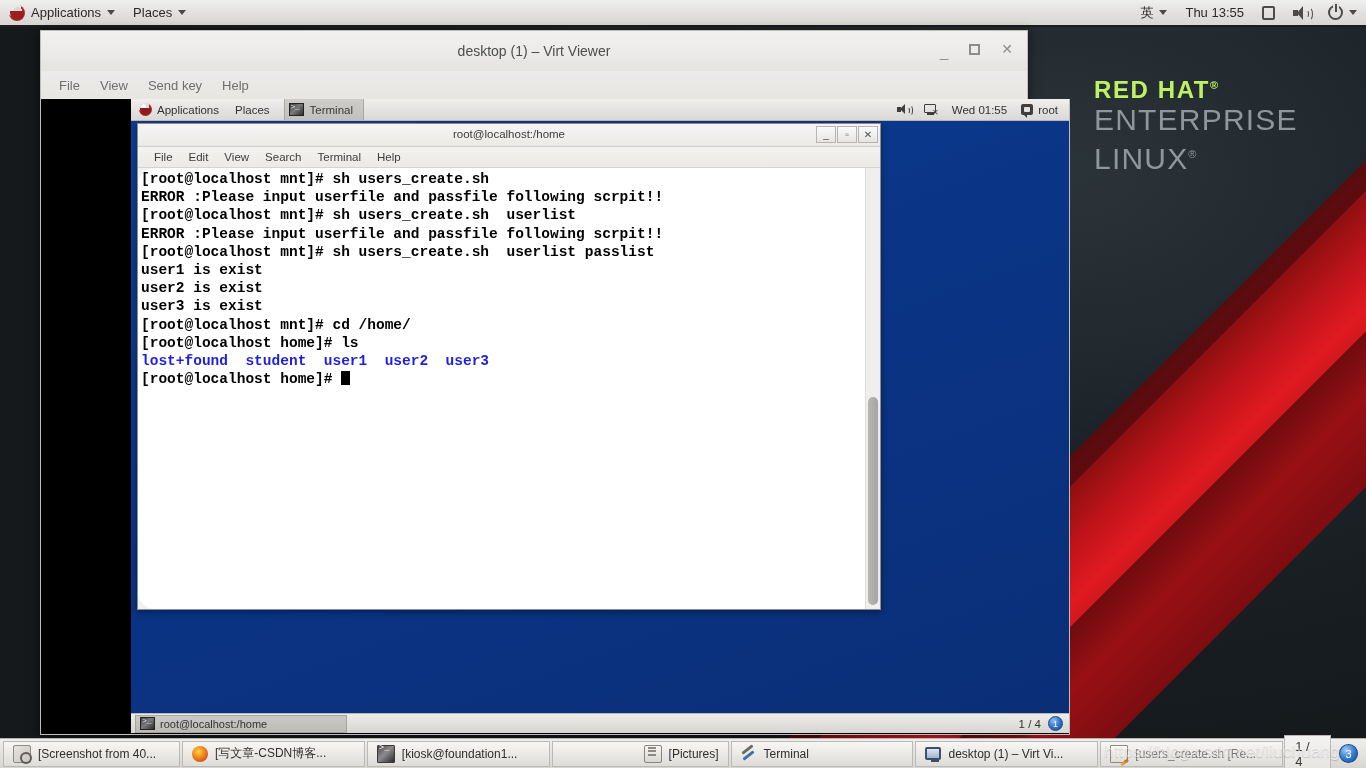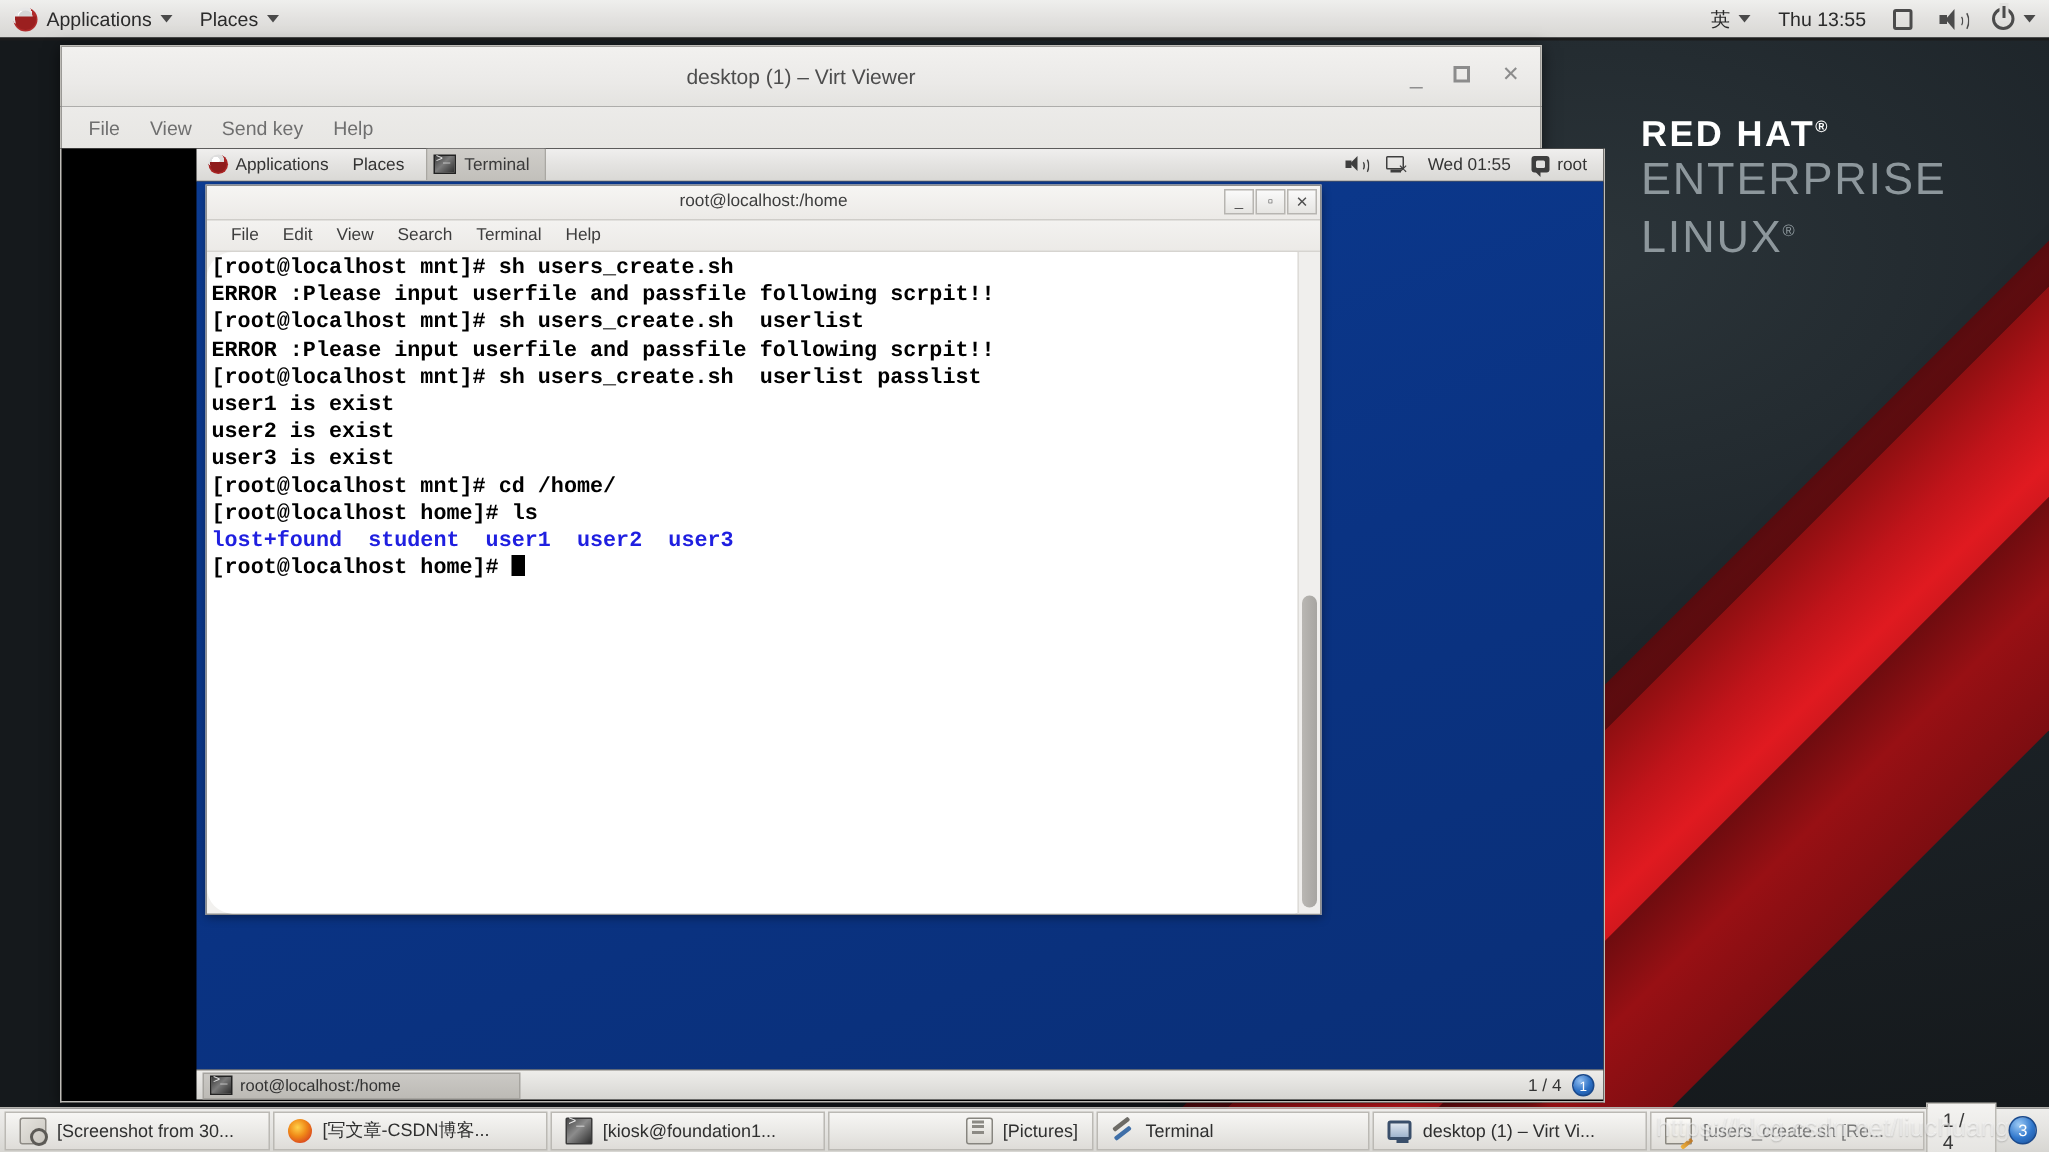--- a/index.html
+++ b/index.html
@@ -60,21 +60,21 @@
     left: 1094px;
     top: 72px;
     color: #8d979c;
     user-select: none;
   }
   .rhel-logo .l1 {
     font-size: 24px;
     font-weight: bold;
     letter-spacing: 1.6px;
     line-height: 26px;
-    color: #ffffff;
+    color: #bef264;
   }
   .rhel-logo .l2 {
     font-size: 30px;
     font-weight: 300;
     letter-spacing: 1.2px;
     line-height: 34px;
     color: #8d979c;
   }
   .rhel-logo .l3 {
     font-size: 30px;
@@ -806,21 +806,21 @@
           </div>
         </div>
 
       </div>
     </div>
   </div>
 
   <div class="host-taskbar">
     <div class="ht-item ht-w1">
       <span class="ic ic-shot"></span>
-      <span>[Screenshot from 30...</span>
+      <span>[Screenshot from 40...</span>
     </div>
     <div class="ht-item ht-w2">
       <span class="ic ic-firefox"></span>
       <span>[写文章-CSDN博客...</span>
     </div>
     <div class="ht-item ht-w3">
       <span class="ic ic-term"></span>
       <span>[kiosk@foundation1...</span>
     </div>
     <div class="ht-item ht-w4">

